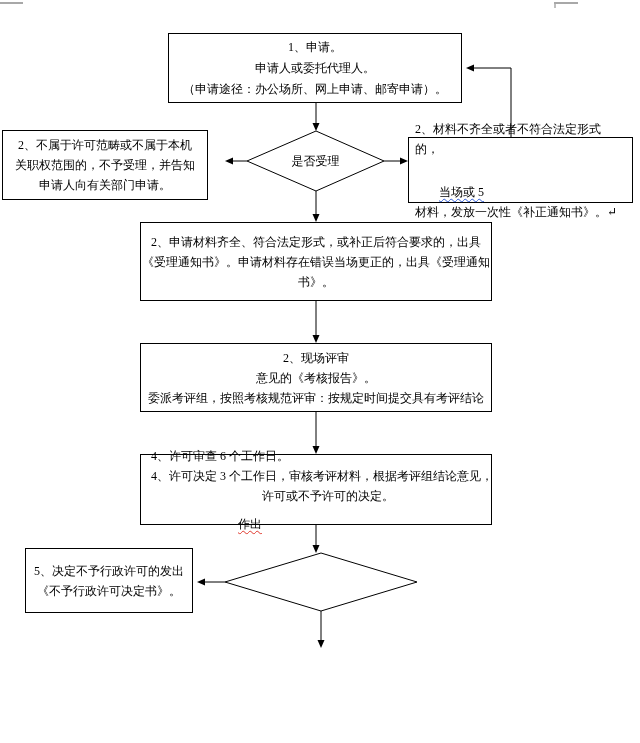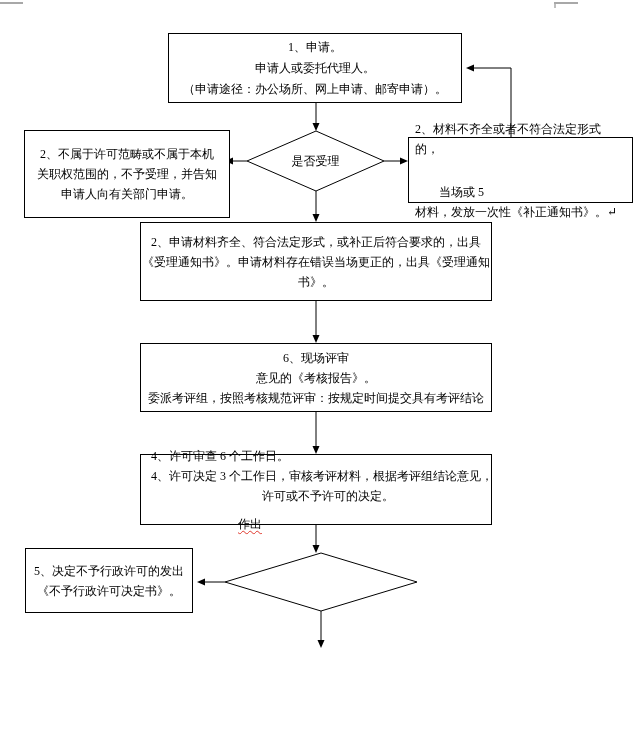--- a/index.html
+++ b/index.html
@@ -17,21 +17,21 @@
   .ln{display:flex;justify-content:center;white-space:pre;line-height:20px;}
   .ln-left{justify-content:flex-start;}
   .pad6{padding-left:6px;}
   .pad10{padding-left:10px;}
   .lh21 .ln{line-height:21px;}
   .dlabel{
     position:absolute;display:flex;justify-content:center;align-items:center;
     white-space:pre;z-index:2;line-height:16px;
   }
   .wavy-blue{
-    text-decoration-style:wavy;
+    text-decoration:underline;text-decoration-style:wavy;
     text-decoration-color:#2e5bd7;text-decoration-thickness:1px;text-underline-offset:2px;margin-top:43px;
   }
   .wavy-red{
     text-decoration:underline;text-decoration-style:wavy;
     text-decoration-color:#e0392e;text-decoration-thickness:1px;text-underline-offset:2px;margin-top:28px;
   }
 </style>
 </head>
 <body>
 
@@ -78,42 +78,42 @@
   </svg>
 
   <div class="box lh21" style="left:168px;top:33px;width:294px;height:70px">
     <div class="ln">1、申请。</div>
     <div class="ln">申请人或委托代理人。</div>
     <div class="ln">（申请途径：办公场所、网上申请、邮寄申请）。</div>
   </div>
 
   <div class="dlabel" style="left:247px;top:152px;width:137px;height:18px">是否受理</div>
 
-  <div class="box" style="left:24px;top:130px;width:206px;height:88px">
+  <div class="box" style="left:2px;top:130px;width:206px;height:70px">
     <div class="ln">2、不属于许可范畴或不属于本机</div>
     <div class="ln">关职权范围的，不予受理，并告知</div>
     <div class="ln">申请人向有关部门申请。</div>
   </div>
 
   <div class="box" style="left:408px;top:137px;width:225px;height:66px">
     <div class="ln ln-left pad6">2、材料不齐全或者不符合法定形式</div>
     <div class="ln ln-left pad6">
       <span>的，</span><span class="wavy-blue">当场或 5</span>
     </div>
     <div class="ln ln-left pad6">材料，发放一次性《补正通知书》。↵</div>
   </div>
 
   <div class="box" style="left:140px;top:222px;width:352px;height:79px">
     <div class="ln">2、申请材料齐全、符合法定形式，或补正后符合要求的，出具</div>
     <div class="ln">《受理通知书》。申请材料存在错误当场更正的，出具《受理通知</div>
     <div class="ln">书》。</div>
   </div>
 
   <div class="box" style="left:140px;top:343px;width:352px;height:69px">
-    <div class="ln">6、现场评审</div>
+    <div class="ln">2、现场评审</div>
     <div class="ln">意见的《考核报告》。</div>
     <div class="ln">委派考评组，按照考核规范评审：按规定时间提交具有考评结论</div>
   </div>
 
   <div class="box" style="left:140px;top:454px;width:352px;height:71px">
     <div class="ln ln-left pad10">4、许可审查 6 个工作日。</div>
     <div class="ln ln-left pad10">4、许可决定 3 个工作日，审核考评材料，根据考评组结论意见，</div>
     <div class="ln">
       <span class="wavy-red">作出</span><span>许可或不予许可的决定。</span>
     </div>

